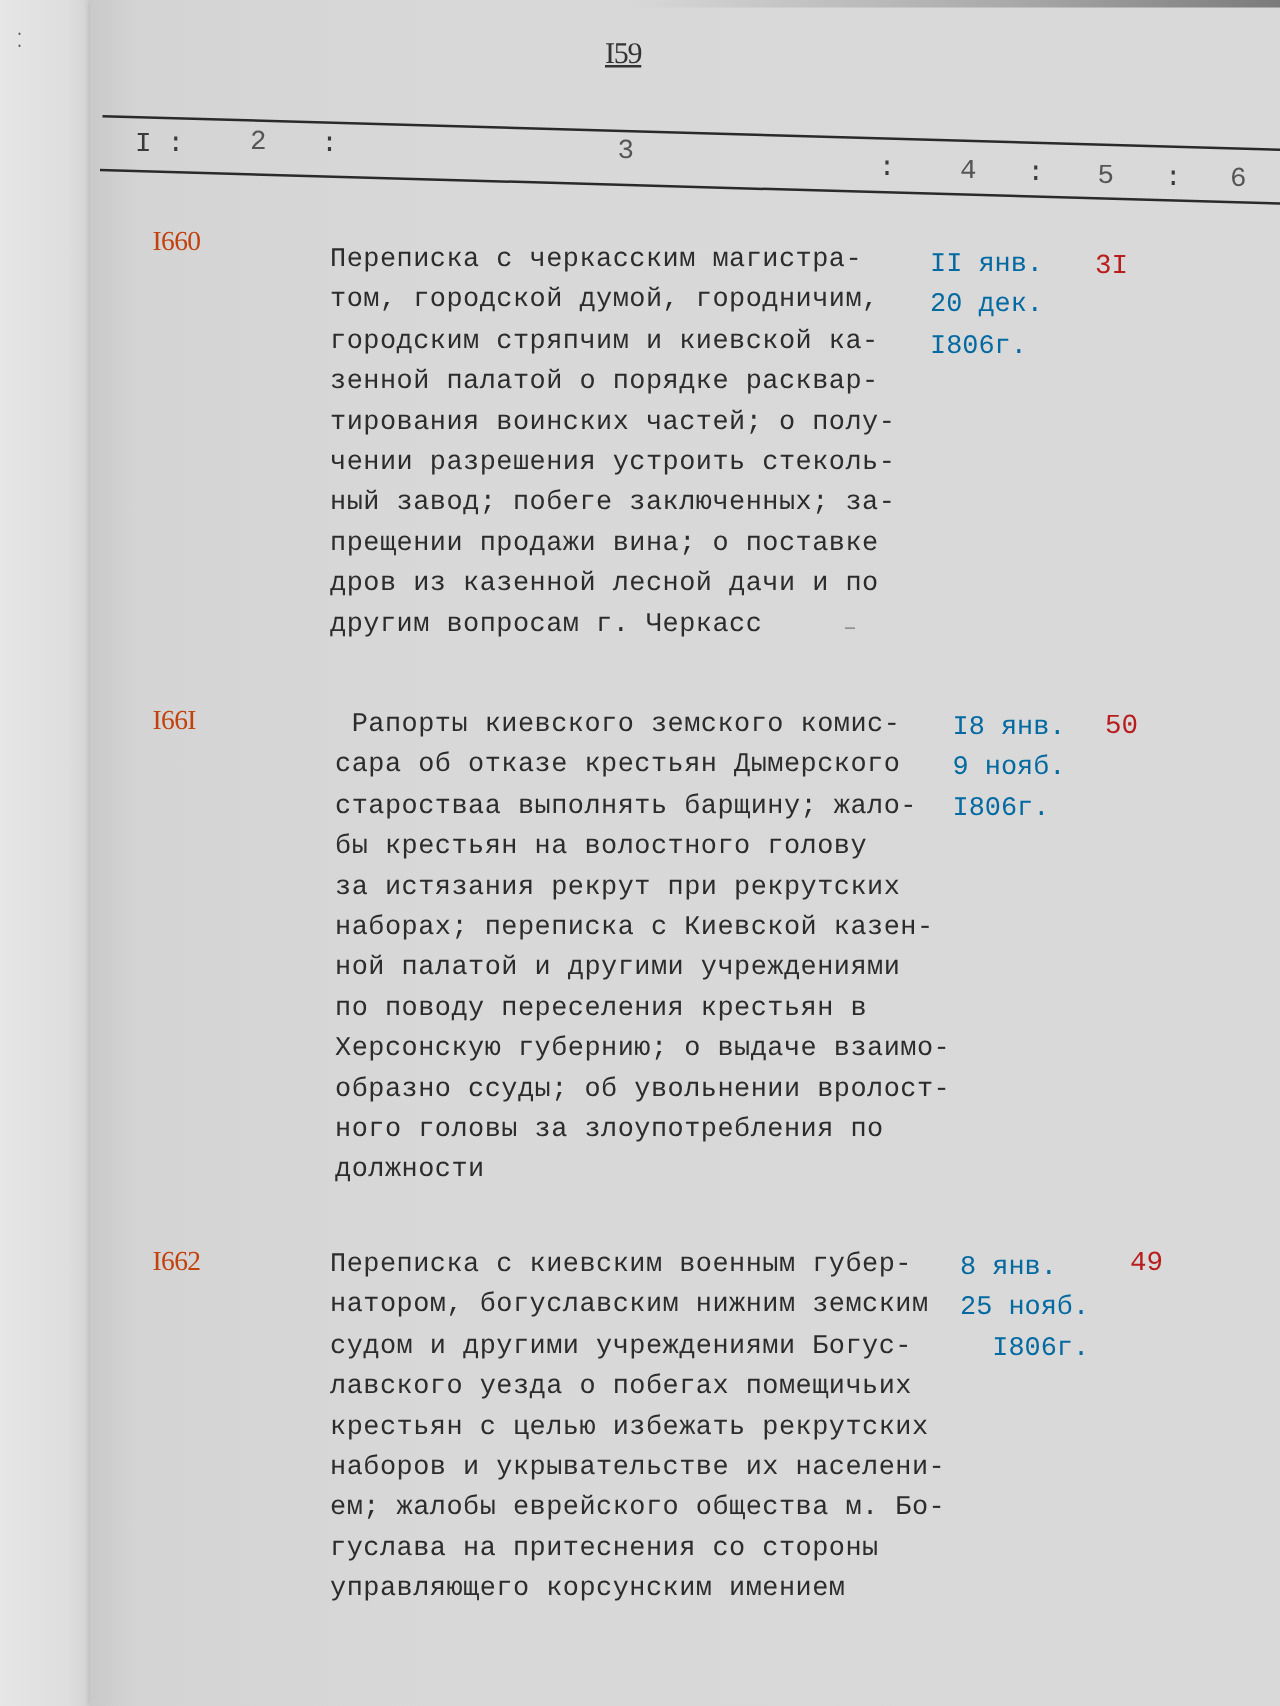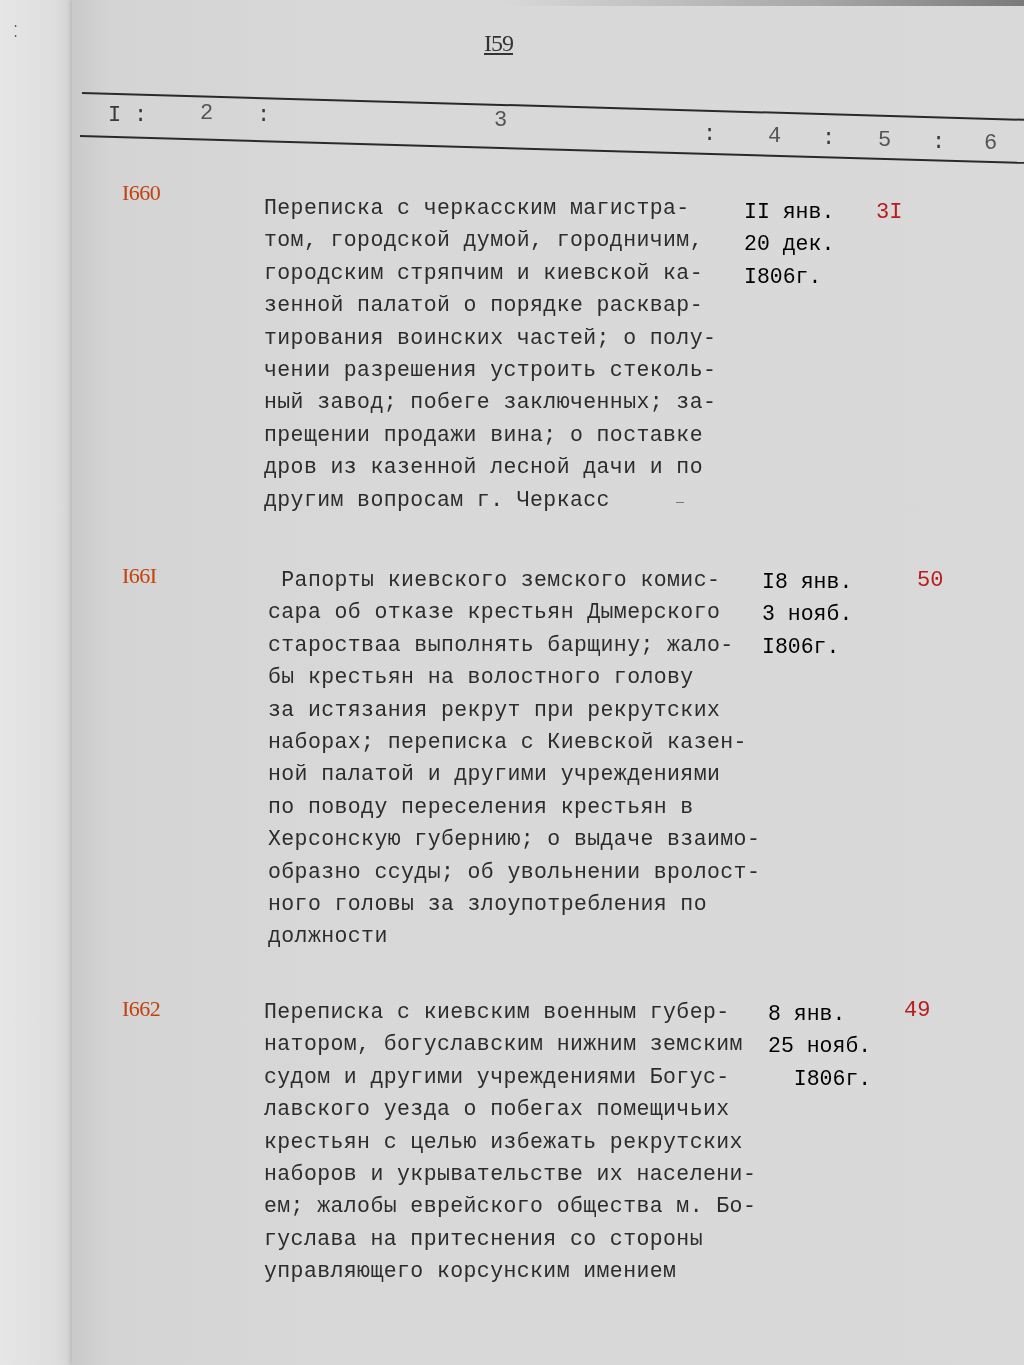--- a/index.html
+++ b/index.html
@@ -85,21 +85,21 @@
       line-height: 32.4px;
       letter-spacing: 0.4px;
       white-space: pre;
       color: #2c2c2c;
     }
     .entry-dates {
       position: absolute;
       font-size: 21.5px;
       line-height: 32.4px;
       white-space: pre;
-      color: #000000;
+      color: #0369a1;
     }
     .entry-sheets {
       position: absolute;
       font-size: 22px;
       color: #b91c1c;
     }
     .dash-mark {
       position: absolute;
       left: 676px;
       top: 502px;
@@ -162,23 +162,23 @@
 <span>бы крестьян на волостного голову</span>
 <span>за истязания рекрут при рекрутских</span>
 <span>наборах; переписка с Киевской казен-</span>
 <span>ной палатой и другими учреждениями</span>
 <span>по поводу переселения крестьян в</span>
 <span>Херсонскую губернию; о выдаче взаимо-</span>
 <span>образно ссуды; об увольнении вролост-</span>
 <span>ного головы за злоупотребления по</span>
 <span>должности</span></div>
   <div class="entry-dates" style="left:762px; top:566px;"><span>I8 янв.</span>
-<span>3 нояб.</span>
+<span>9 нояб.</span>
 <span>I806г.</span></div>
-  <div class="entry-sheets" style="left:884px; top:568px;margin-left:33px;">50</div>
+  <div class="entry-sheets" style="left:884px; top:568px;">50</div>
 </div>
 
 <div>
   <div class="entry-num" style="top:996px;">I662</div>
   <div class="entry-text" style="top:996px;"><span>Переписка с киевским военным губер-</span>
 <span>натором, богуславским нижним земским</span>
 <span>судом и другими учреждениями Богус-</span>
 <span>лавского уезда о побегах помещичьих</span>
 <span>крестьян с целью избежать рекрутских</span>
 <span>наборов и укрывательстве их населени-</span>

